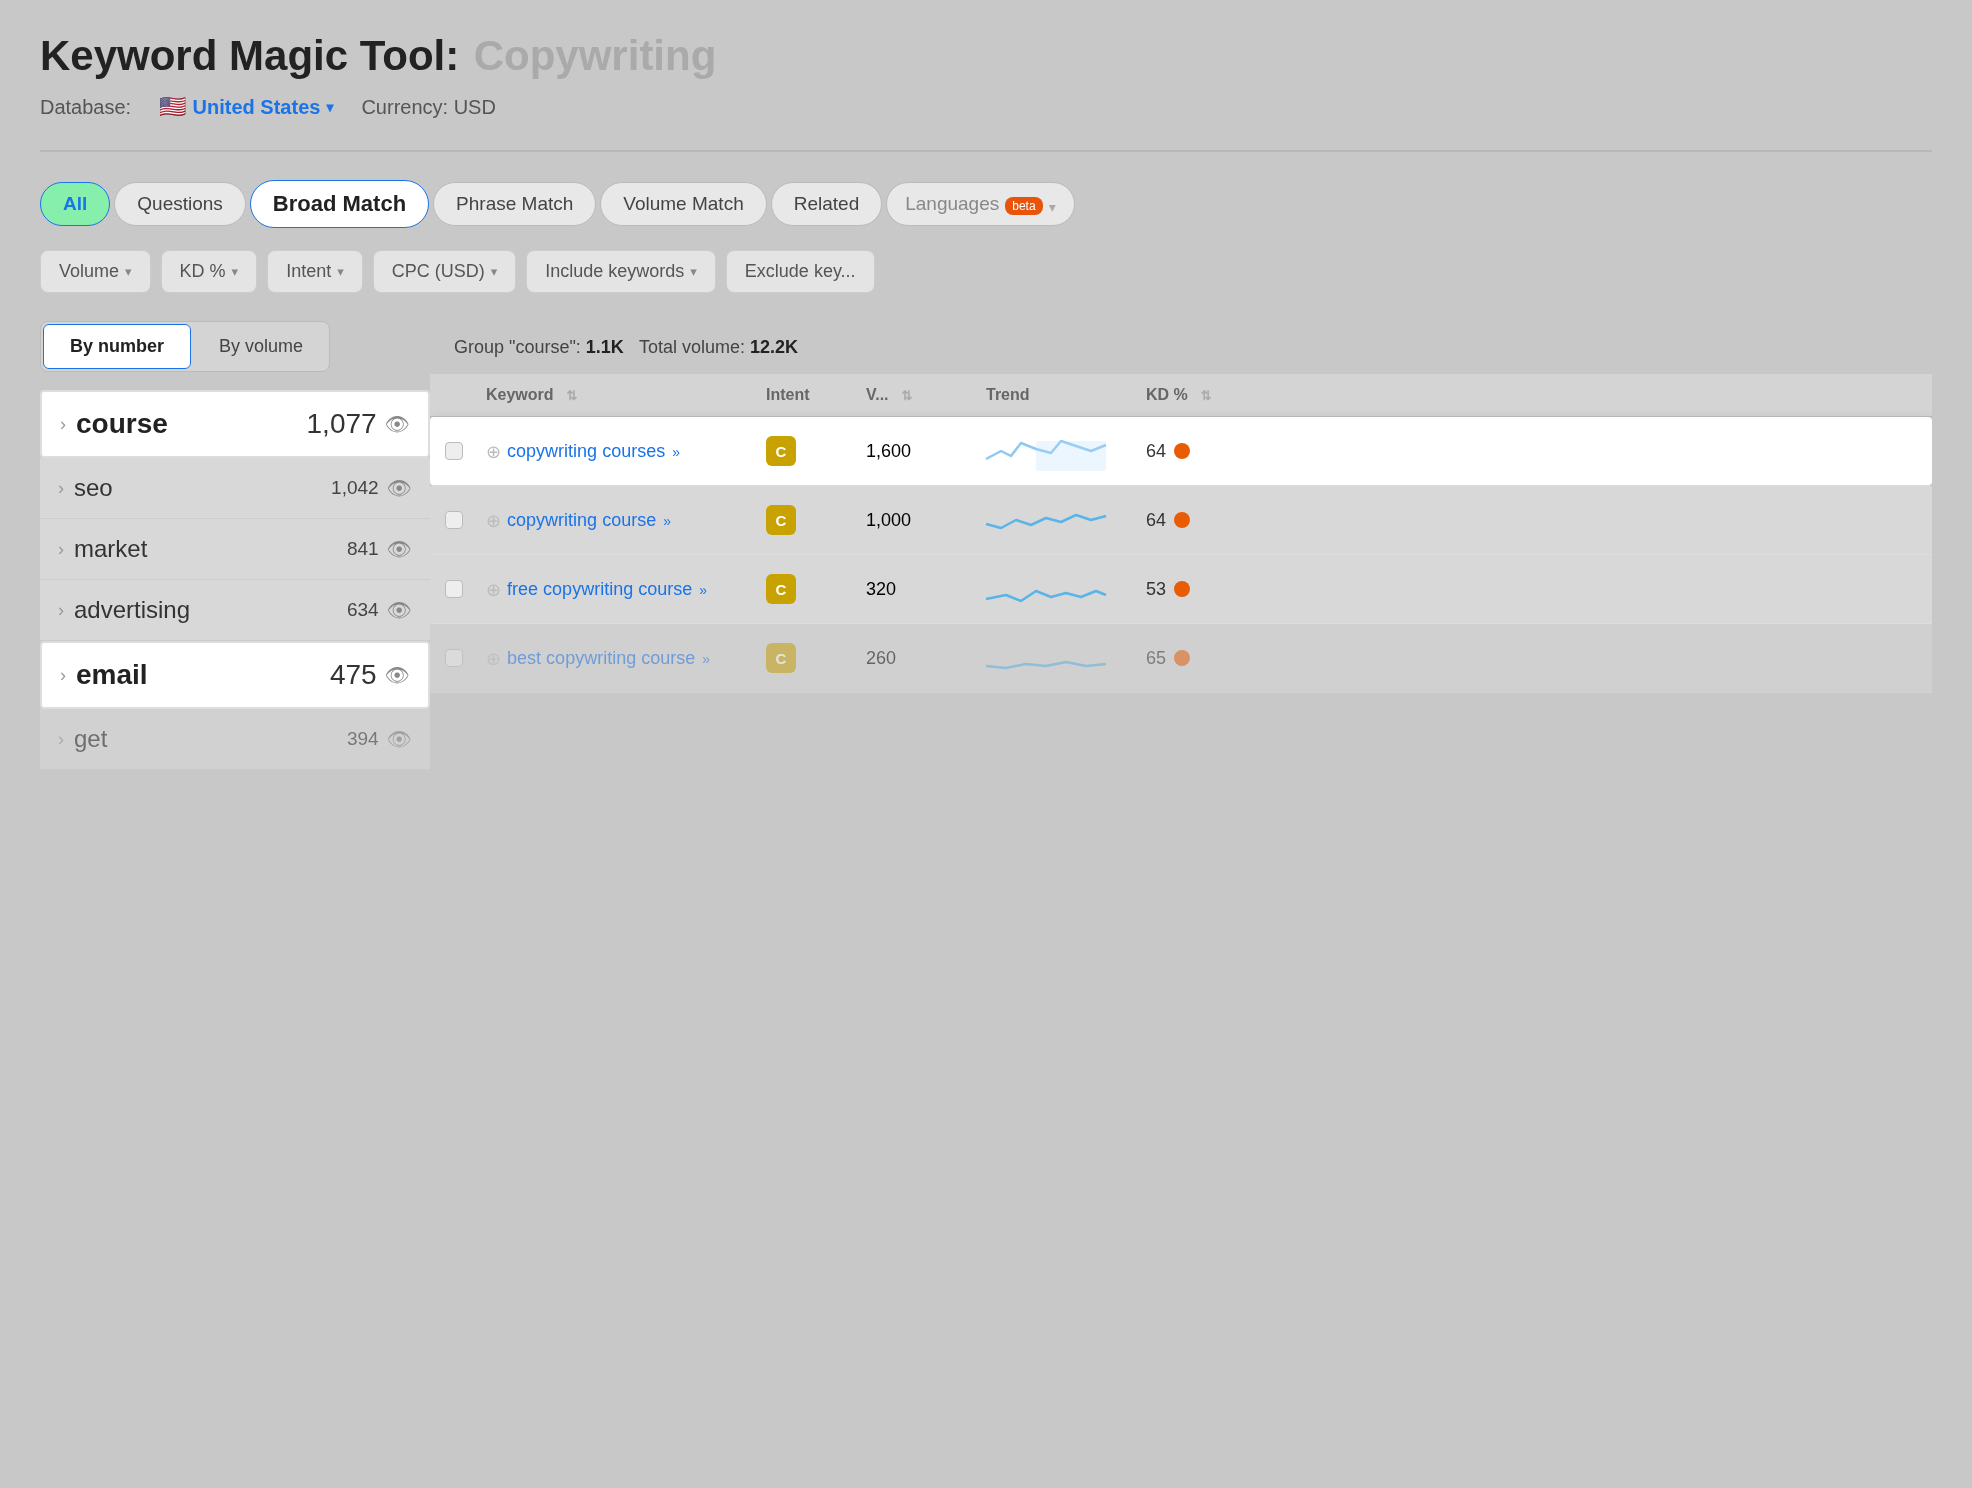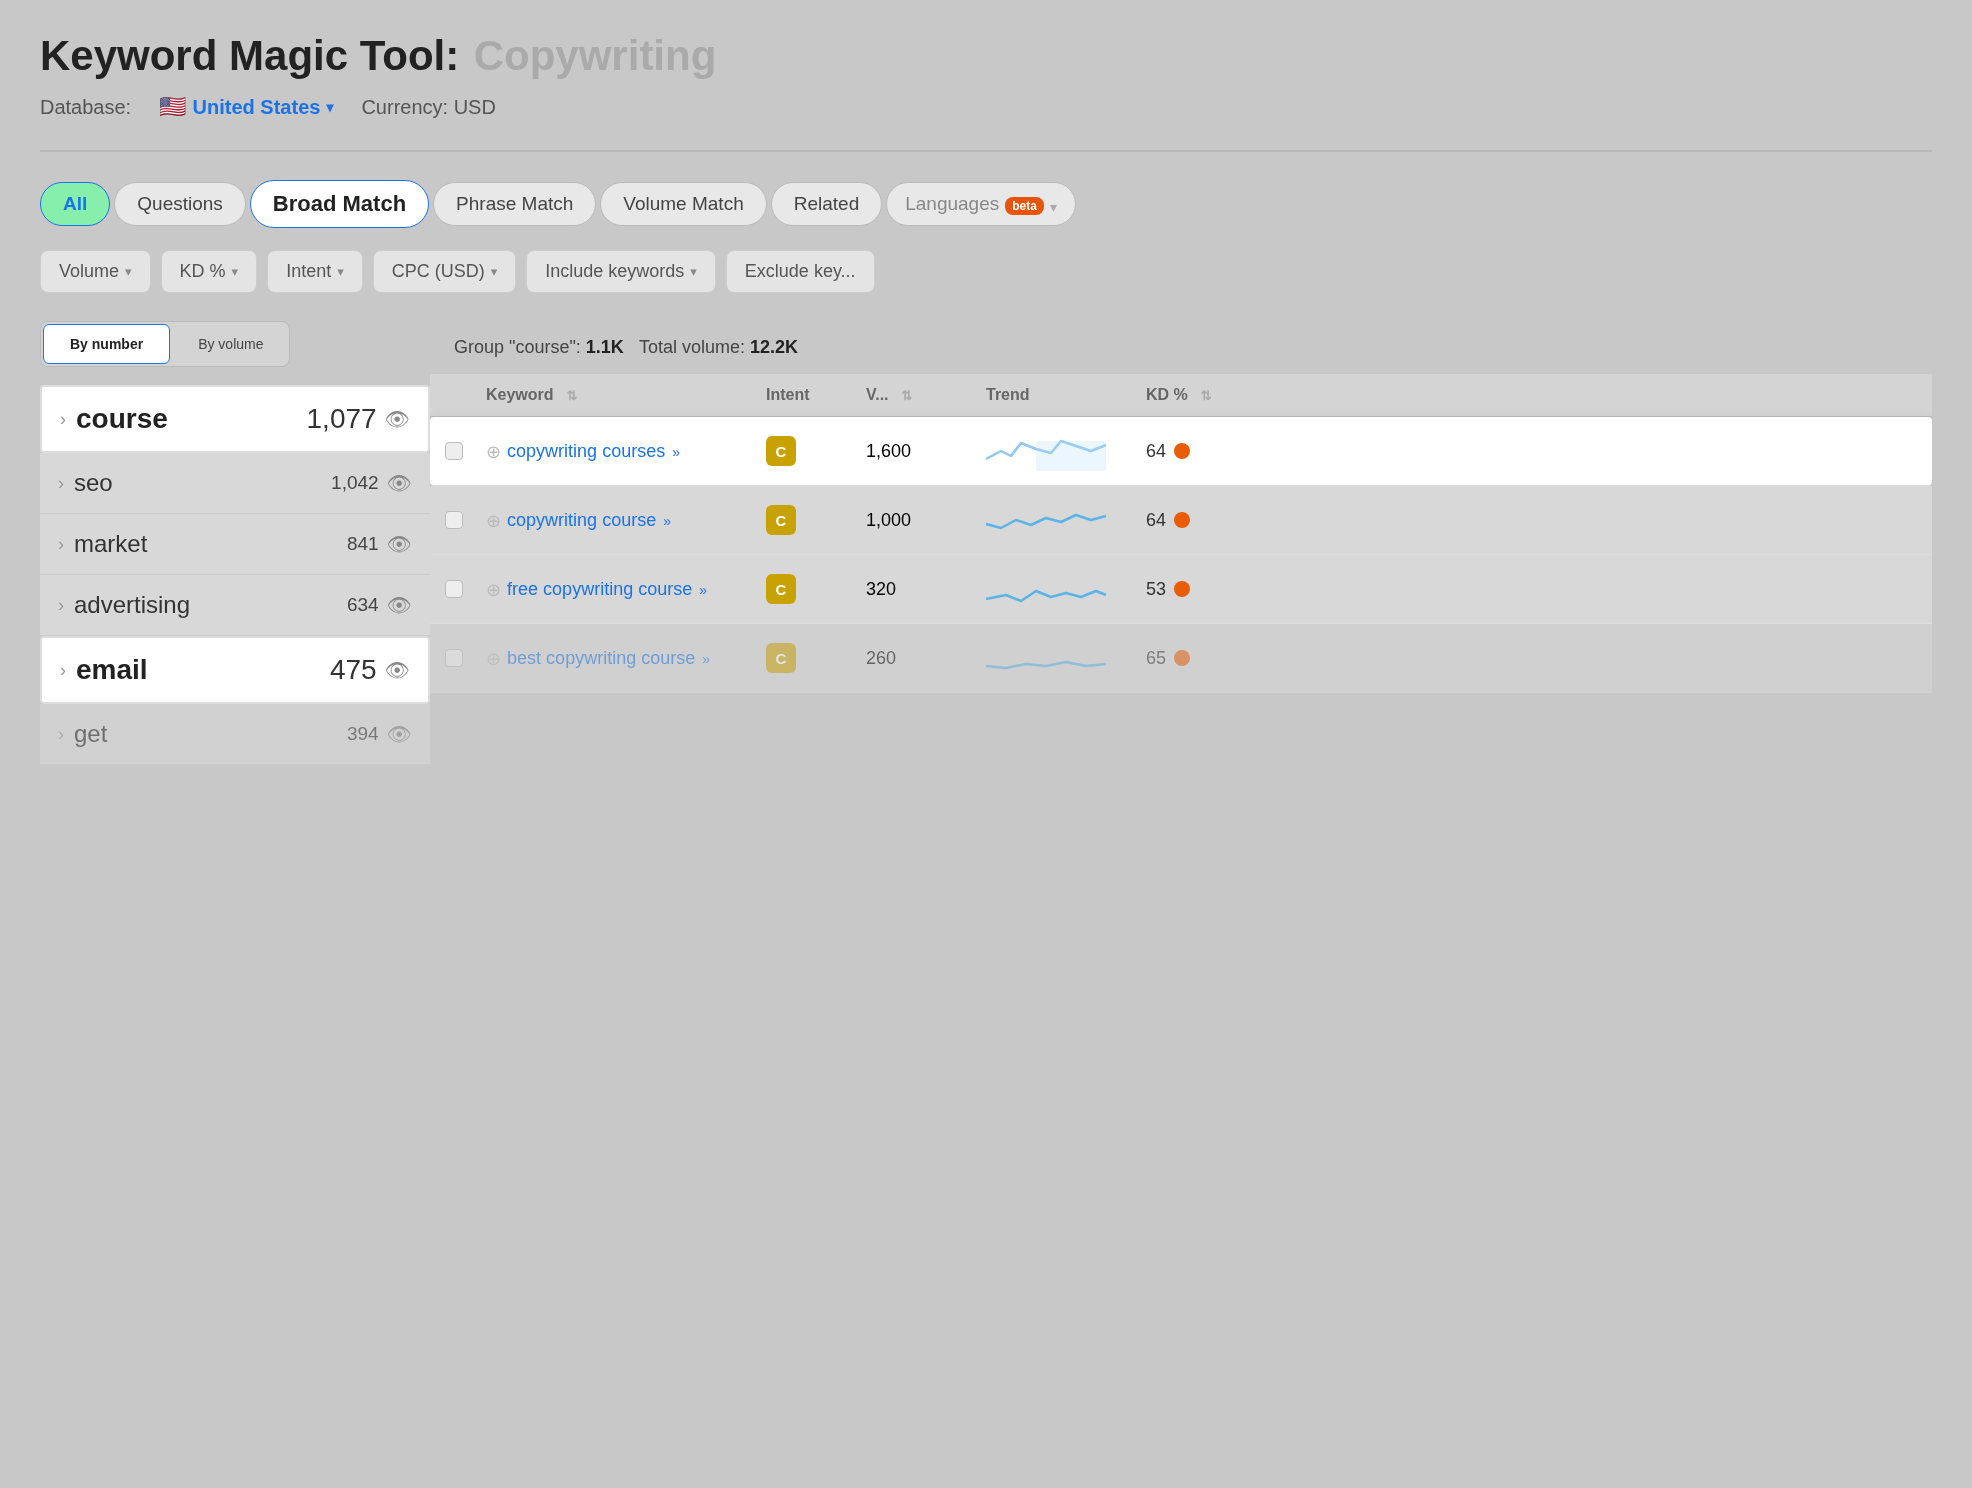--- a/index.html
+++ b/index.html
@@ -79,21 +79,21 @@
       border: 1.5px solid #bbb;
       background: #e8e8e8;
       font-size: 19px;
       color: #888;
       cursor: pointer;
     }
     .beta-badge {
       background: #e8540a;
       color: #fff;
       font-size: 12px;
-      font-weight: 700;
+      font-weight: 400;
       padding: 2px 7px;
       border-radius: 8px;
     }
 
     .filters-row {
       display: flex;
       align-items: center;
       gap: 10px;
       margin-bottom: 28px;
       flex-wrap: wrap;
@@ -128,21 +128,21 @@
       display: flex;
       margin-bottom: 18px;
       background: #d4d4d4;
       border-radius: 8px;
       overflow: hidden;
       border: 1.5px solid #bbb;
       width: fit-content;
     }
     .sort-btn {
       padding: 11px 26px;
-      font-size: 14px;
+      font-size: 18px;
       color: #444;
       cursor: pointer;
       border: none;
       background: transparent;
     }
     .sort-btn.active {
       background: #fff;
       border: 1.5px solid #1a73e8;
       border-radius: 6px;
       color: #222;

